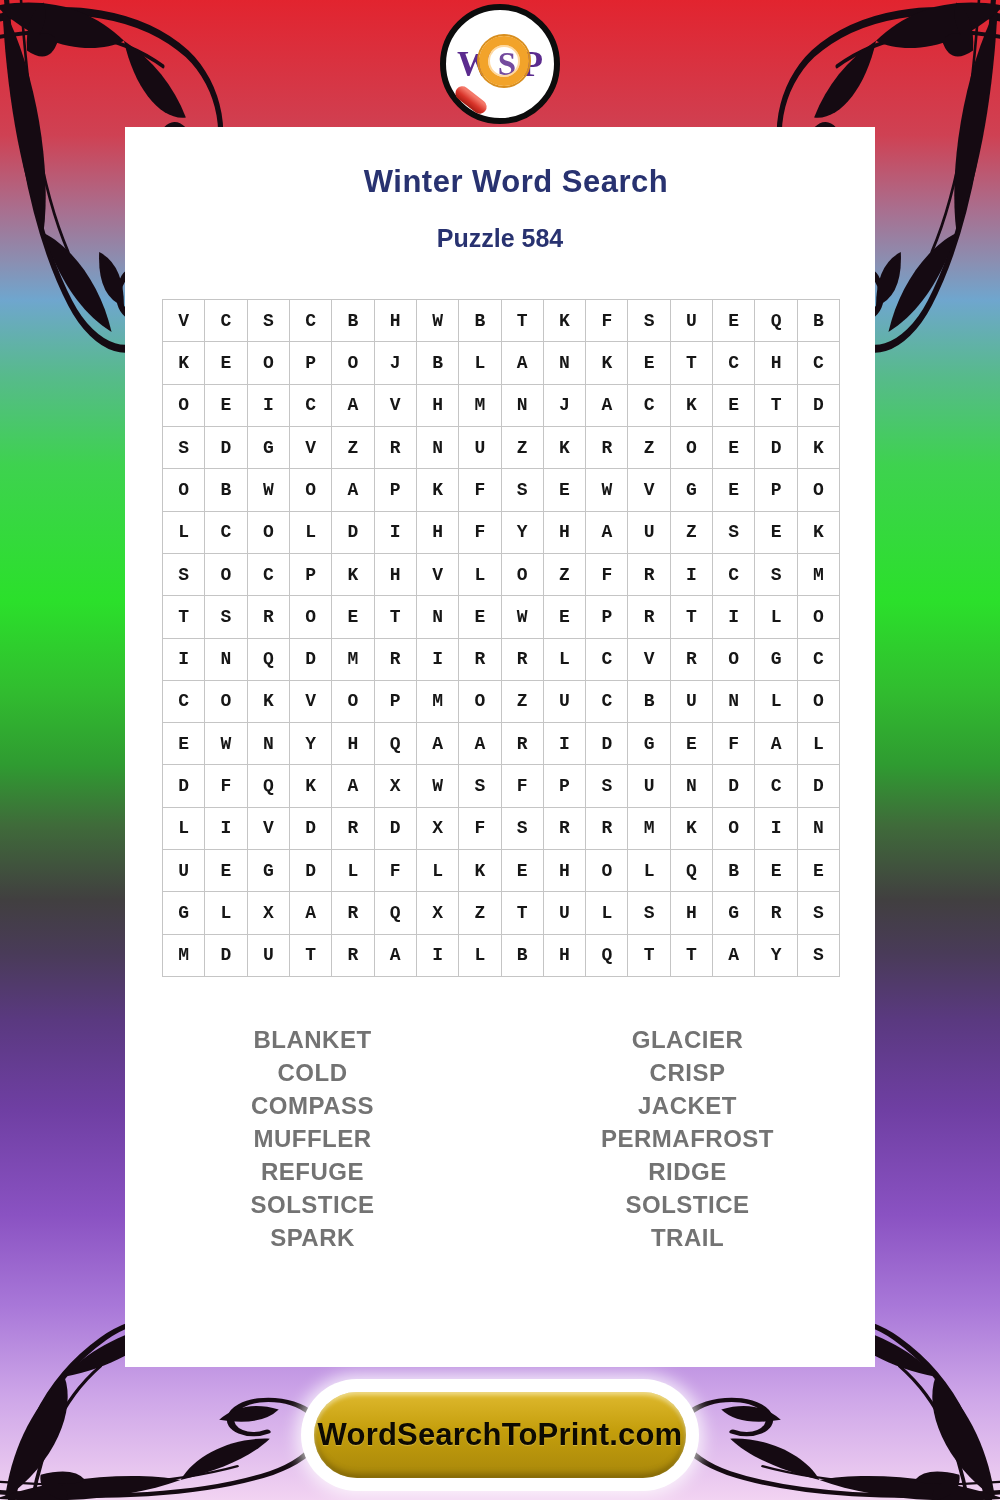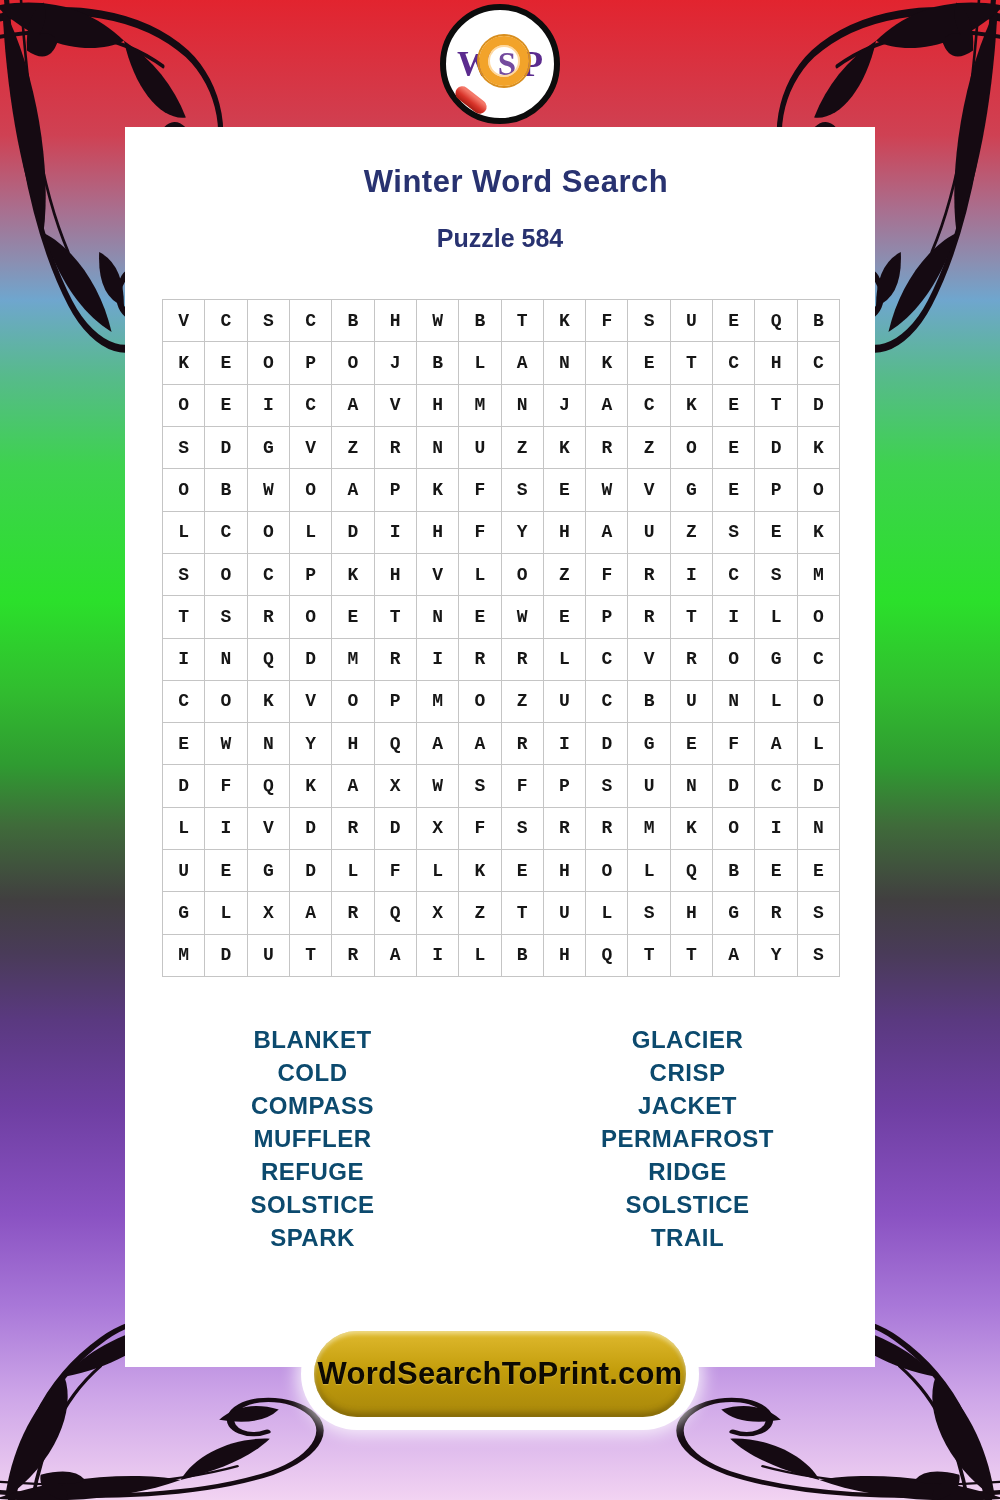--- a/index.html
+++ b/index.html
@@ -90,27 +90,27 @@
     font-family:"Liberation Mono",monospace;font-weight:bold;font-size:18px;
     color:#161616;
   }
 
   
   .words{
     position:absolute;left:0;top:896px;width:100%;display:flex;
   }
   .word-col{flex:1;text-align:center;}
   .word{
-    font-size:24px;font-weight:bold;color:#0c4a6e;line-height:33px;
+    font-size:24px;font-weight:bold;color:#737373;line-height:33px;
     letter-spacing:.5px;
   }
 
   
   .btn-glow{
-    position:absolute;left:301px;top:1318px;width:398px;height:112px;
+    position:absolute;left:301px;top:1379px;width:398px;height:112px;
     background:#ffffff;border-radius:60px;z-index:5;
     box-shadow:0 0 16px 5px rgba(255,255,255,.75);
   }
   .site-btn{
     position:absolute;left:13px;top:13px;right:13px;bottom:13px;
     border-radius:46px;
     background:linear-gradient(180deg,#dfb92e 0%,#c49e0c 45%,#a8870b 100%);
     box-shadow:inset 0 3px 4px rgba(255,246,200,.6), inset 0 -4px 6px rgba(80,60,0,.45);
     display:flex;align-items:center;justify-content:center;
     font-size:31px;font-weight:bold;color:#0d0a02;

